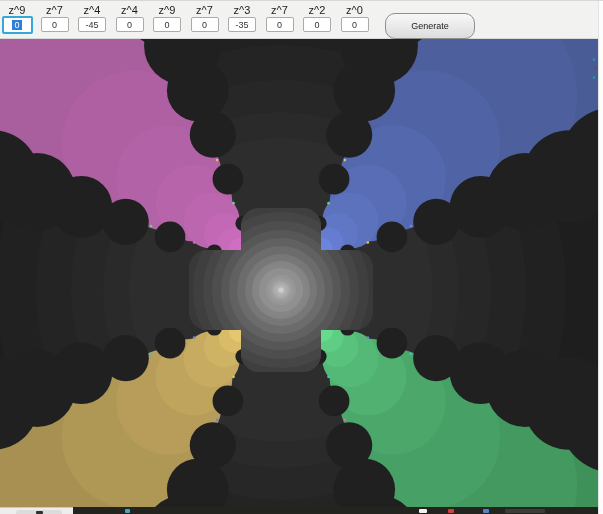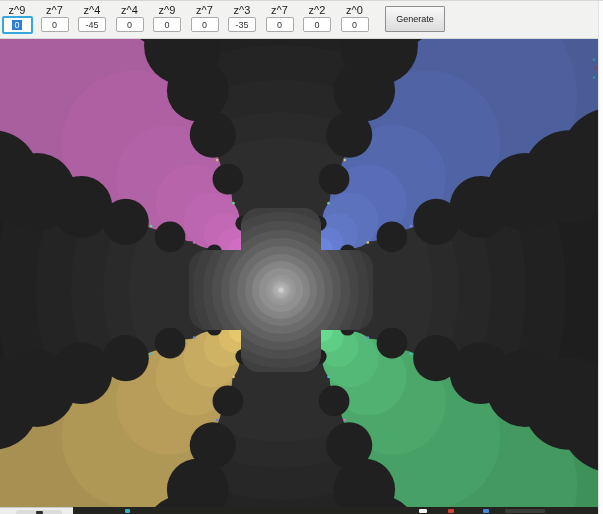--- a/index.html
+++ b/index.html
@@ -8,22 +8,22 @@
   
   .toolbar{position:absolute;left:0;top:0;width:598px;height:38px;background:#f2f2f1;
            border-bottom:1px solid #d9d9d9;box-sizing:border-box;display:flex;align-items:flex-start;}
   .fields{display:flex;padding:3px 0 0 2px;}
   .field{width:30px;margin-right:7.5px;display:flex;flex-direction:column;align-items:center;}
   .flabel{font-size:11px;color:#1c1c1c;height:13px;line-height:13px;white-space:nowrap;text-align:center;}
   .fbox{width:26px;height:13px;background:#fff;border:1px solid #ababab;border-radius:2px;
         font-size:9px;display:flex;align-items:center;justify-content:center;color:#333;box-sizing:content-box;}
   .fbox.focused{border:2px solid #35a7dd;width:27px;height:14px;margin:-1px 0 0 0;}
   .val.sel{background:#2f7fd6;color:#fff;padding:0 2px;}
-  .gen{margin:5px 0 0 8px;width:60px;height:26px;font-size:9px;color:#222;
-       background:linear-gradient(#f8f8f8,#dcdcdc);border:1px solid #8f8f8f;border-radius:1px;
+  .gen{margin:12px 0 0 8px;width:90px;height:26px;font-size:9px;color:#222;
+       background:linear-gradient(#f8f8f8,#dcdcdc);border:1px solid #8f8f8f;border-radius:10px;
        font-family:"Liberation Sans",sans-serif;cursor:pointer;}
   
   #fractal-svg{position:absolute;left:0;top:38px;display:block;}
   
   .rstrip{position:absolute;left:598px;top:0;width:5px;height:514px;background:#fcfcfc;
           border-left:1px solid #e3e3e3;box-sizing:border-box;}
   
   .tbar{position:absolute;left:0;top:506px;width:598px;height:8px;}
   .tleft{position:absolute;left:0;top:0;width:73px;height:8px;background:#ededed;
          border-top:1px solid #c9c9c9;box-sizing:border-box;}

